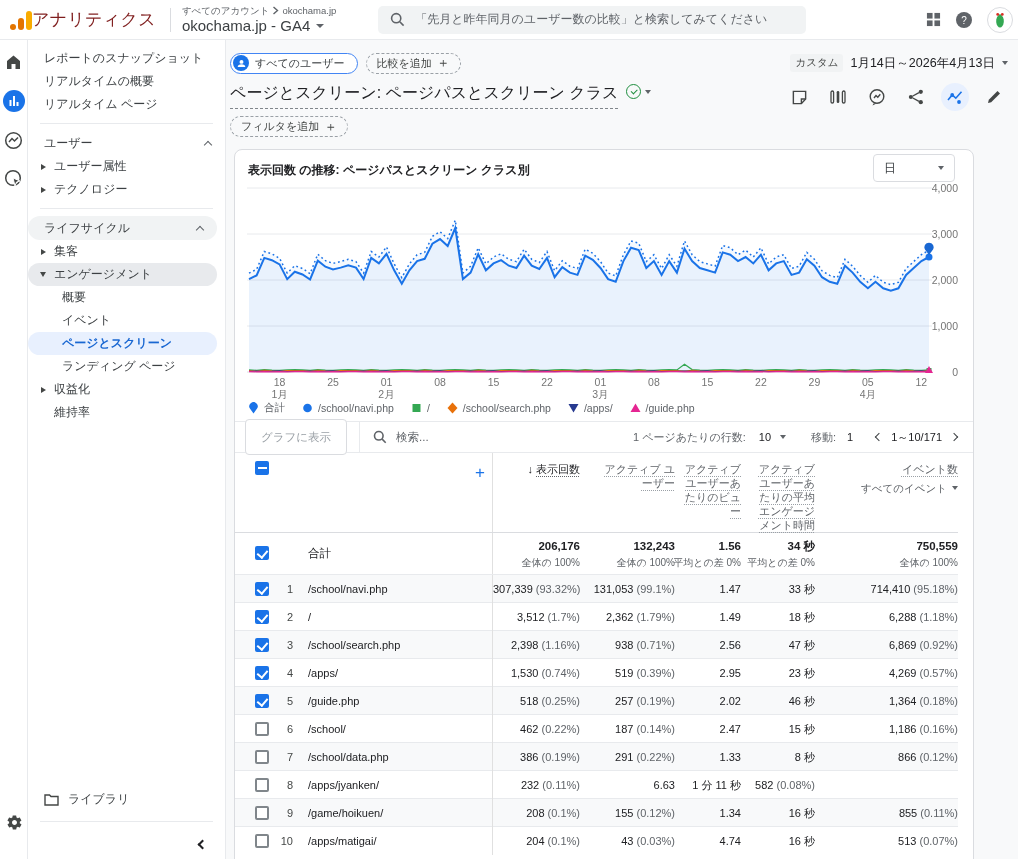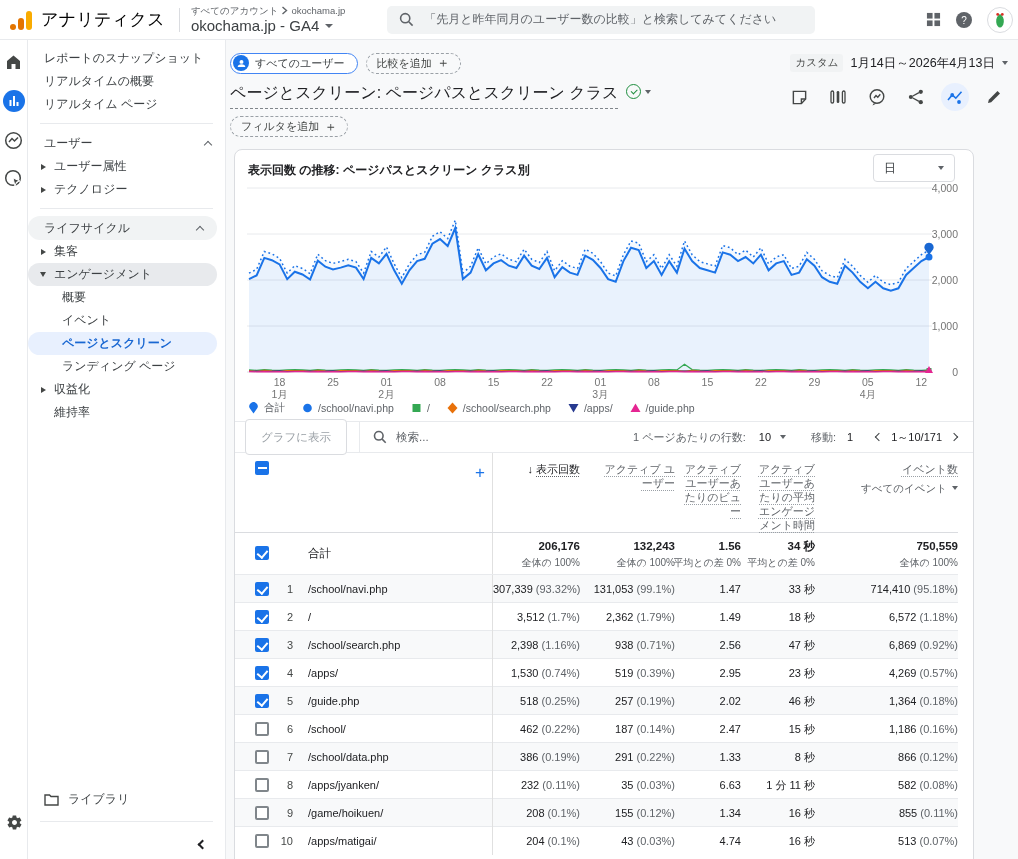--- a/index.html
+++ b/index.html
@@ -3,21 +3,21 @@
 <meta charset="utf-8">
 <style>
 *{box-sizing:border-box;margin:0;padding:0}
 body{width:1018px;height:859px;font-family:"Liberation Sans","DejaVu Sans",sans-serif;color:#202124;overflow:hidden;background:#fff}
 
 .topbar{display:flex;align-items:center;height:40px;border-bottom:1px solid #e8eaed;background:#fff}
 .ga-logo{width:22px;height:20px;position:relative;margin-left:10px}
 .ga-logo .b1{position:absolute;right:0;bottom:0;width:6px;height:19px;background:#f9ab00;border-radius:3px}
 .ga-logo .b2{position:absolute;left:8px;bottom:0;width:6px;height:12px;background:#e37400;border-radius:3px}
 .ga-logo .b3{position:absolute;left:0;bottom:0;width:6px;height:6px;background:#e37400;border-radius:50%}
-.product-name{font-size:17px;color:#000000;margin-left:9px;letter-spacing:.3px}
+.product-name{font-size:17px;color:#7f1d1d;letter-spacing:.3px}
 .tb-divider{width:1px;height:24px;background:#dadce0;margin-left:14px}
 .account{margin-left:11px;line-height:1}
 .account .crumb{font-size:9.5px;color:#5f6368;display:flex;align-items:center;gap:3px}
 .account .acct-main{font-size:15px;color:#3c4043;margin-top:3px;display:flex;align-items:center;gap:6px}
 .caret{width:0;height:0;border-left:4px solid transparent;border-right:4px solid transparent;border-top:4px solid #5f6368}
 .caret.sm{border-left-width:3.5px;border-right-width:3.5px;border-top-width:4px}
 .searchbar{margin-left:42px;width:428px;height:28px;background:#f1f3f4;border-radius:5px;display:flex;align-items:center;padding:0 12px;gap:10px;overflow:hidden}
 .searchbar .ph{font-size:12px;color:#5f6368;white-space:nowrap}
 .tb-right{margin-left:auto;display:flex;align-items:center;gap:14px;margin-right:5px}
 .icon-btn{display:flex;align-items:center;justify-content:center}
@@ -549,21 +549,21 @@
             <div class="tgrid drow">
               <div class="cbc">
                 <span class="cbx on"></span>
               </div>
               <div class="rnum">2</div>
               <div class="path">/</div>
               <div class="mcell bl" style="line-height: 28px; height: 28px;"><span>3,512</span><span class="pct"> (1.7%)</span></div>
               <div class="mcell" style="line-height: 28px; height: 28px;"><span>2,362</span><span class="pct"> (1.79%)</span></div>
               <div class="mcell" style="line-height: 28px; height: 28px;"><span>1.49</span></div>
               <div class="mcell" style="line-height: 28px; height: 28px;"><span>18 秒</span></div>
-              <div class="mcell" style="line-height: 28px; height: 28px;"><span>6,572</span><span class="pct"> (1.18%)</span></div>
+              <div class="mcell" style="line-height: 28px; height: 28px;"><span>6,288</span><span class="pct"> (1.18%)</span></div>
             </div>
             <div class="tgrid drow odd">
               <div class="cbc">
                 <span class="cbx on"></span>
               </div>
               <div class="rnum">3</div>
               <div class="path">/school/search.php</div>
               <div class="mcell bl" style="line-height: 28px; height: 28px;"><span>2,398</span><span class="pct"> (1.16%)</span></div>
               <div class="mcell" style="line-height: 28px; height: 28px;"><span>938</span><span class="pct"> (0.71%)</span></div>
               <div class="mcell" style="line-height: 28px; height: 28px;"><span>2.56</span></div>
@@ -618,21 +618,20 @@
               <div class="mcell" style="line-height: 28px; height: 28px;"><span>8 秒</span></div>
               <div class="mcell" style="line-height: 28px; height: 28px;"><span>866</span><span class="pct"> (0.12%)</span></div>
             </div>
             <div class="tgrid drow">
               <div class="cbc">
                 <span class="cbx off"></span>
               </div>
               <div class="rnum">8</div>
               <div class="path">/apps/jyanken/</div>
               <div class="mcell bl" style="line-height: 28px; height: 28px;"><span>232</span><span class="pct"> (0.11%)</span></div>
-              <div class="mcell" style="line-height: 28px; height: 28px;"><span>35</span><span class="pct"> (0.03%)</span></div>
               <div class="mcell" style="line-height: 28px; height: 28px;"><span>6.63</span></div>
               <div class="mcell" style="line-height: 28px; height: 28px;"><span>1 分 11 秒</span></div>
               <div class="mcell" style="line-height: 28px; height: 28px; text-align: right;"><span>582</span><span class="pct"> (0.08%)</span></div>
             </div>
             <div class="tgrid drow odd">
               <div class="cbc">
                 <span class="cbx off"></span>
               </div>
               <div class="rnum">9</div>
               <div class="path">/game/hoikuen/</div>

